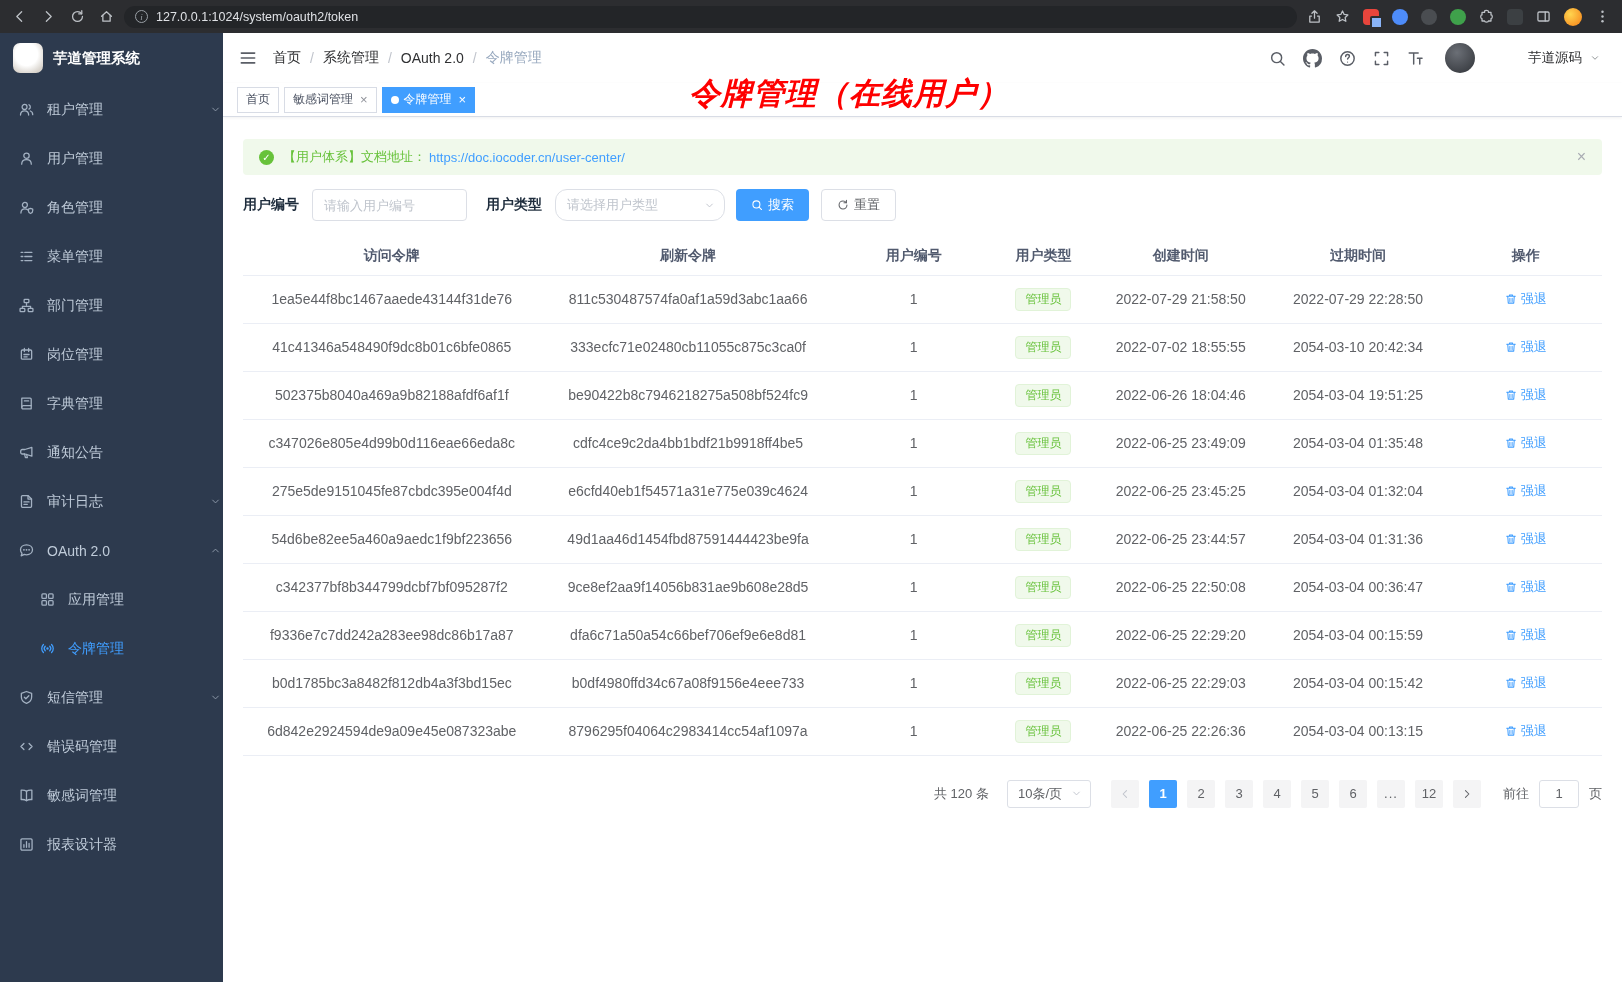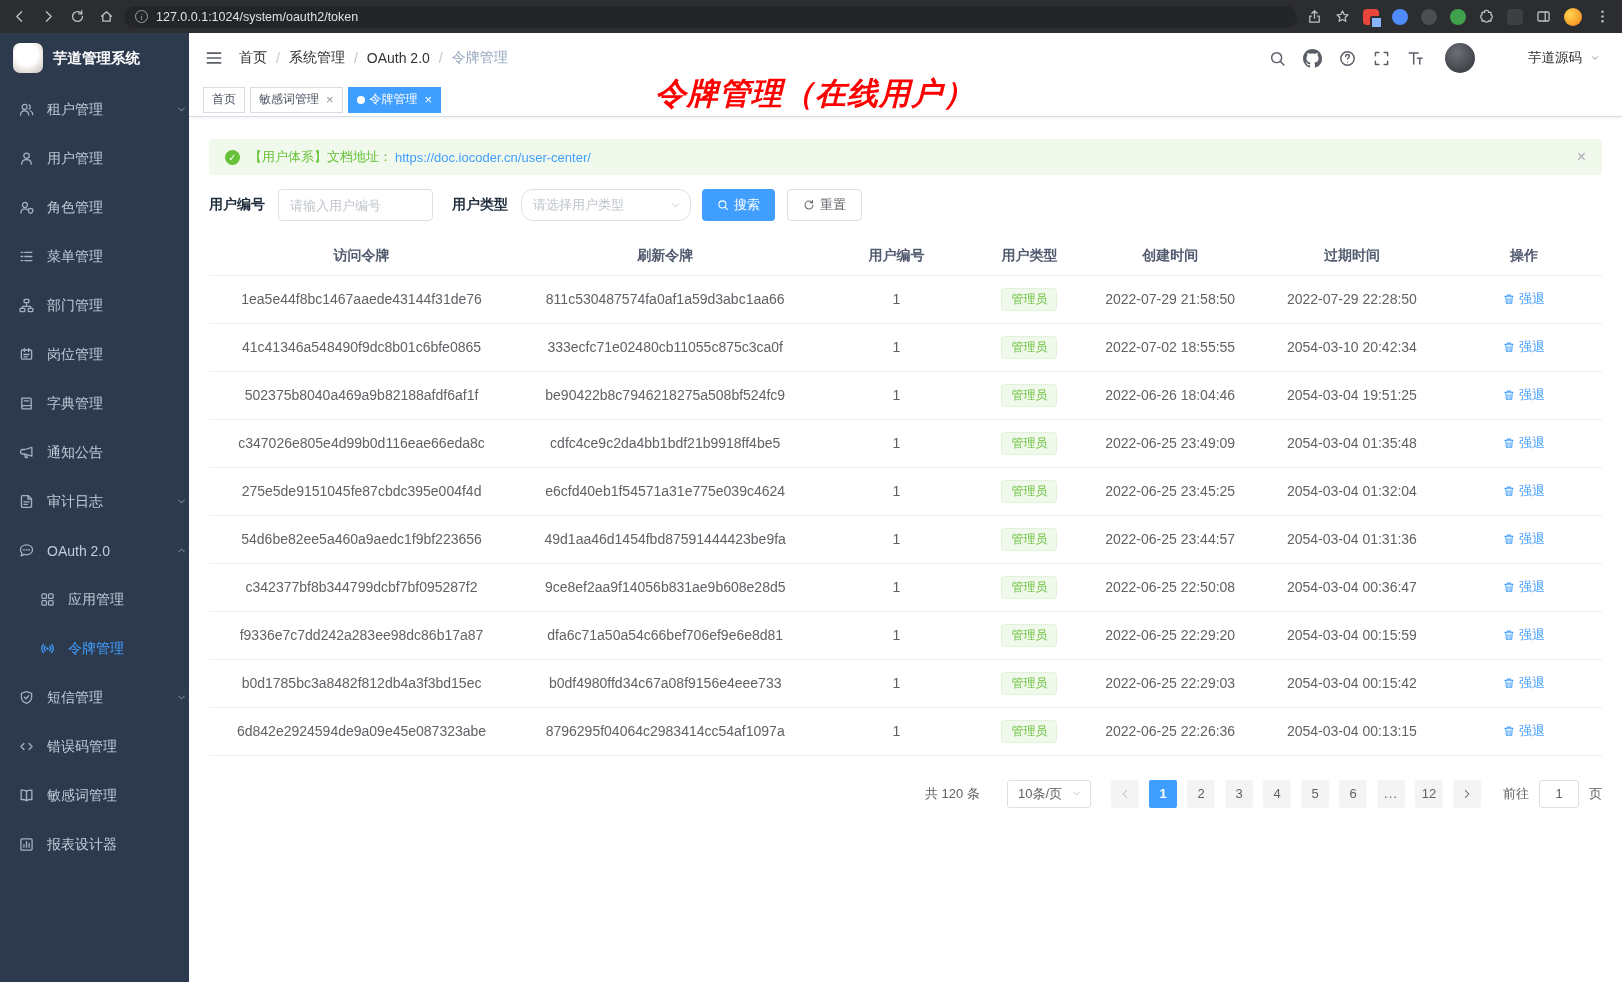--- a/index.html
+++ b/index.html
@@ -20,21 +20,21 @@
   .ext-red{background:#e8453c;border-radius:4px;}
   .ext-red::after{content:"";position:absolute;right:-4px;bottom:-4px;width:9px;height:9px;border-radius:2px;background:#8ab4f8;border:2px solid #2c2d30;}
   .ext-blue{background:#4e8cf9;border-radius:50%;}
   .ext-dark{background:#4a4d51;border-radius:50%;}
   .ext-green{background:#3fa14b;border-radius:50%;}
   .ext-dark2{background:#3c4043;border-radius:4px;}
   .chrome-avatar{width:18px;height:18px;border-radius:50%;background:radial-gradient(circle at 35% 35%,#ffd54f,#f57f17);cursor:pointer;flex-shrink:0;}
 
   
   .app{display:flex;height:949px;}
-  .sidebar{width:189px;background:#2d3a4e;flex-shrink:0;display:flex;flex-direction:column;overflow:hidden;}
+  .sidebar{width:223px;background:#2d3a4e;flex-shrink:0;display:flex;flex-direction:column;overflow:hidden;}
   .logo{height:50px;display:flex;align-items:center;gap:10px;padding:0 13px;}
   .logo-avatar{width:30px;height:30px;border-radius:7px;background:radial-gradient(circle at 45% 38%,#ffffff 0 45%,#d9d4cd 80%);flex-shrink:0;}
   .logo-title{color:#fff;font-size:14.5px;font-weight:700;white-space:nowrap;}
   .menu{flex:1;padding-top:2px;}
   .menu-item{height:49px;display:flex;align-items:center;padding:0 2px 0 19px;color:#bfcbd9;font-size:14px;cursor:pointer;white-space:nowrap;}
   .menu-item .mi-ico{width:16px;margin-right:12px;color:#a3b1c2;display:inline-flex;flex-shrink:0;}
   .menu-item .mi-ico svg{width:15px;height:15px;}
   .menu-item.sub{padding-left:40px;}
   .menu-item.active,.menu-item.active .mi-ico{color:#409eff;}
   .mi-chev{margin-left:auto;color:#8f9bab;display:inline-flex;}
@@ -94,21 +94,21 @@
   .table td{height:48px;font-size:14px;color:#606266;border-bottom:1px solid #ebeef5;text-align:center;white-space:nowrap;overflow:hidden;}
   .table th:nth-child(1){width:21.9%}.table th:nth-child(2){width:21.7%}.table th:nth-child(3){width:11.5%}
   .table th:nth-child(4){width:7.6%}.table th:nth-child(5){width:12.6%}.table th:nth-child(6){width:13.5%}
   .table th:nth-child(7){width:11.2%}
   .tag-success{display:inline-block;background:#f0f9eb;border:1px solid #e1f3d8;color:#67c23a;font-size:12px;padding:2px 9px;border-radius:4px;line-height:17px;}
   .action-link{color:#409eff;font-size:13px;display:inline-flex;align-items:center;gap:4px;cursor:pointer;}
   .action-link svg,.ali svg{width:12px;height:12px;}
   .ali{display:inline-flex;}
 
   .pagination{display:flex;align-items:center;justify-content:flex-end;margin-top:24px;gap:10px;padding-bottom:20px;}
-  .pg-total{font-size:13px;color:#606266;margin-right:17px;}
+  .pg-total{font-size:13px;color:#606266;margin-right:8px;}
   .pg-size{height:28px;border:1px solid #dcdfe6;border-radius:3px;display:flex;align-items:center;gap:9px;padding:0 8px 0 10px;font-size:13px;color:#606266;cursor:pointer;margin-right:10px;background:#fff;}
   .pg-size svg{width:11px;height:11px;color:#c0c4cc;}
   .pg-btn{min-width:28px;height:28px;background:#f4f4f5;border:none;border-radius:2px;color:#606266;font-size:13px;cursor:pointer;display:inline-flex;align-items:center;justify-content:center;font-family:inherit;}
   .pg-btn svg{width:12px;height:12px;}
   .pg-prev{color:#c0c4cc;}
   .pg-pages{display:inline-flex;gap:10px;}
   .pg-btn.active{background:#409eff;color:#fff;font-weight:700;}
   .pg-btn.more{letter-spacing:1px;}
   .pg-goto-label{font-size:13px;color:#606266;margin-left:12px;}
   .pg-goto-input{width:40px;height:28px;border:1px solid #dcdfe6;border-radius:3px;text-align:center;font-size:13px;color:#606266;outline:none;font-family:inherit;}

